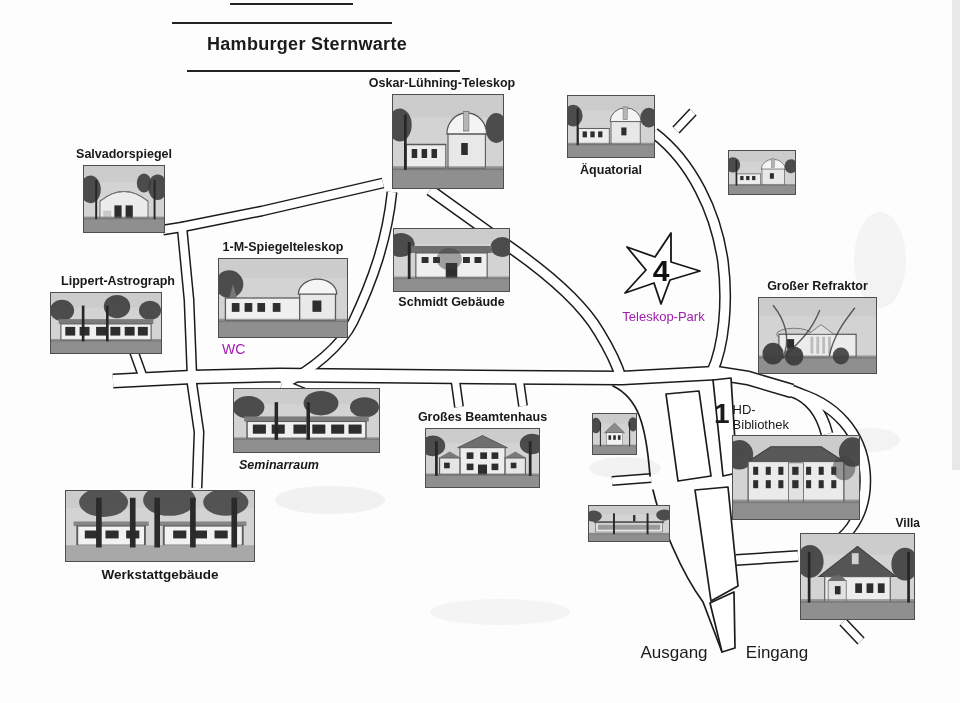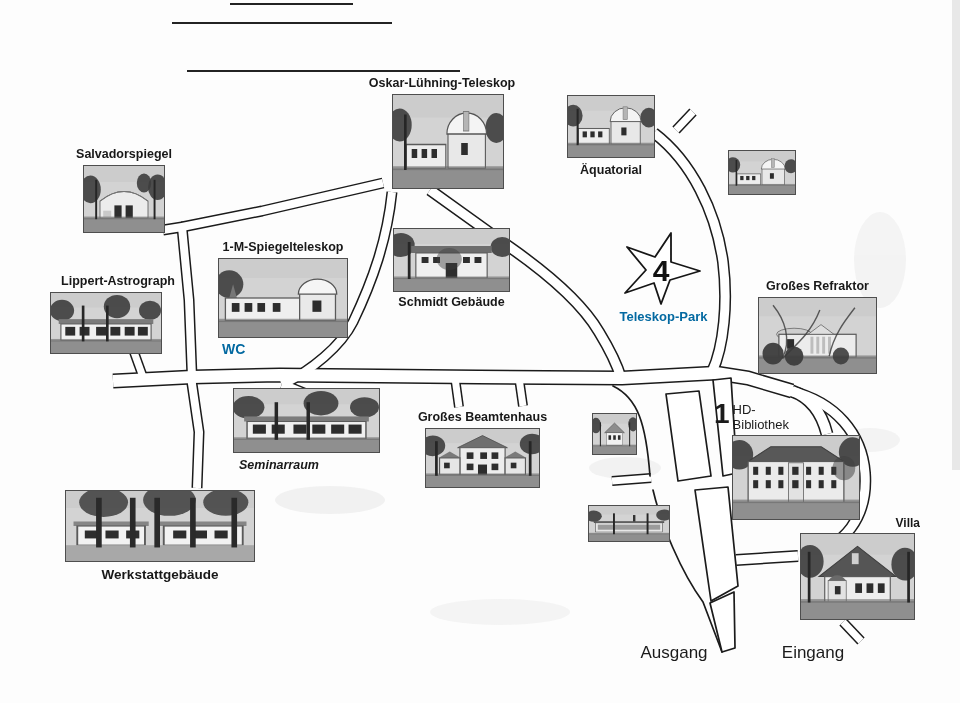--- a/index.html
+++ b/index.html
@@ -16,36 +16,37 @@
   }
   .card{position:absolute;z-index:2;}
   .frame{width:100%;height:100%;border:1px solid #4e4e4e;box-sizing:border-box;background:#cfcfcf;}
   .frame svg{display:block;width:100%;height:100%;}
   .blabel{
     position:absolute;font-weight:bold;font-size:12.5px;line-height:1.15;
     color:#181818;white-space:nowrap;z-index:3;
   }
   .lab-above{bottom:100%;left:50%;transform:translateX(-50%);margin-bottom:4px;text-align:center;}
   .lab-below{top:100%;left:50%;transform:translateX(-50%);margin-top:5px;text-align:center;}
-  .floating-label{position:absolute;font-weight:bold;color:#0369a1;z-index:3;white-space:nowrap;}
+  .floating-label{position:absolute;font-weight:normal;color:#a21caf;z-index:3;white-space:nowrap;}
   .hd-wrap{position:absolute;bottom:100%;left:-18px;margin-bottom:2px;display:flex;align-items:flex-start;z-index:3;}
   .hd-num{font-size:28px;font-weight:bold;line-height:.95;margin-right:3px;}
   .hd-lines{font-size:13px;font-weight:normal;line-height:1.2;padding-top:1px;}
   .exit-label{position:absolute;top:643px;font-size:17px;font-weight:normal;text-align:center;z-index:3;}
   .edge-band{position:absolute;right:0;top:0;width:8px;height:470px;background:#e2e2e2;opacity:.8;z-index:0;}
 </style>
 </head>
 <body>
 
 <div id="stage">
 
   <div class="edge-band"></div>
 
   <div class="rule" style="left:230px;top:3px;width:123px;"></div>
   <div class="rule" style="left:172px;top:22px;width:220px;"></div>
+  <div class="page-title">Hamburger Sternwarte</div>
   <div class="rule" style="left:187px;top:70px;width:273px;"></div>
 
   <svg id="roadmap" viewBox="0 0 960 703">
     <g opacity=".55">
       <ellipse cx="330" cy="500" rx="55" ry="14" fill="#e8e8e8"></ellipse>
       <ellipse cx="625" cy="468" rx="36" ry="11" fill="#eaeaea"></ellipse>
       <ellipse cx="880" cy="260" rx="26" ry="48" fill="#ececec"></ellipse>
       <ellipse cx="500" cy="612" rx="70" ry="13" fill="#ededed"></ellipse>
       <ellipse cx="870" cy="440" rx="30" ry="12" fill="#ececec"></ellipse>
     </g>
@@ -281,21 +282,21 @@
           <rect x="45" y="34" width="10" height="15" fill="#2d2d2d"></rect>
           <rect y="49" width="100" height="13" fill="#8f8f8f"></rect>
           <rect y="47.5" width="100" height="2.6" fill="#696969" opacity=".6"></rect>
           <circle cx="48" cy="30" r="11" fill="#3d3d3d" opacity="0.45"></circle>
           <rect x="12" y="13" width="2.4" height="37" fill="#262626"></rect>
         </svg>
       </div>
   </div>
 
   <div class="card" style="left:758px;top:297px;width:119px;height:77px;">
-    <div class="blabel lab-above">Großes Refraktor</div>
+    <div class="blabel lab-above">Großer Refraktor</div>
     <div class="frame bphoto">
         <svg viewBox="0 0 100 62" preserveAspectRatio="none">
           <rect width="100" height="62" fill="#d3d3d3"></rect>
           <rect width="100" height="15" fill="#c6c6c6" opacity=".5"></rect>
           <ellipse cx="30" cy="30" rx="15" ry="5" fill="#cecece" stroke="#6a6a6a" stroke-width=".7"></ellipse>
           <rect x="17" y="30" width="66" height="19" fill="#ececec" stroke="#5a5a5a"></rect>
           <polygon points="42,30 53,22 64,30" fill="#dedede" stroke="#6a6a6a" stroke-width=".7"></polygon>
           <rect x="44" y="32" width="2.5" height="14" fill="#bdbdbd"></rect>
           <rect x="49" y="32" width="2.5" height="14" fill="#bdbdbd"></rect>
           <rect x="54" y="32" width="2.5" height="14" fill="#bdbdbd"></rect>
@@ -491,15 +492,15 @@
           <rect x="47" y="6" width="3" height="44" fill="#2a2a2a"></rect>
           <rect x="66" y="6" width="3" height="44" fill="#2a2a2a"></rect>
           <rect x="88" y="6" width="3" height="44" fill="#2a2a2a"></rect>
         </svg>
       </div>
   </div>
 
   <div class="floating-label" style="left:222px;top:341px;font-size:14px;">WC</div>
   <div class="floating-label" style="left:596px;top:309px;width:135px;text-align:center;font-size:13px;">Teleskop-Park</div>
   <div class="exit-label" style="left:628px;width:92px;">Ausgang</div>
-  <div class="exit-label" style="left:772px;width:82px;">Eingang</div>
+  <div class="exit-label" style="left:736px;width:82px;">Eingang</div>
 
 </div>
 
 </body></html>

